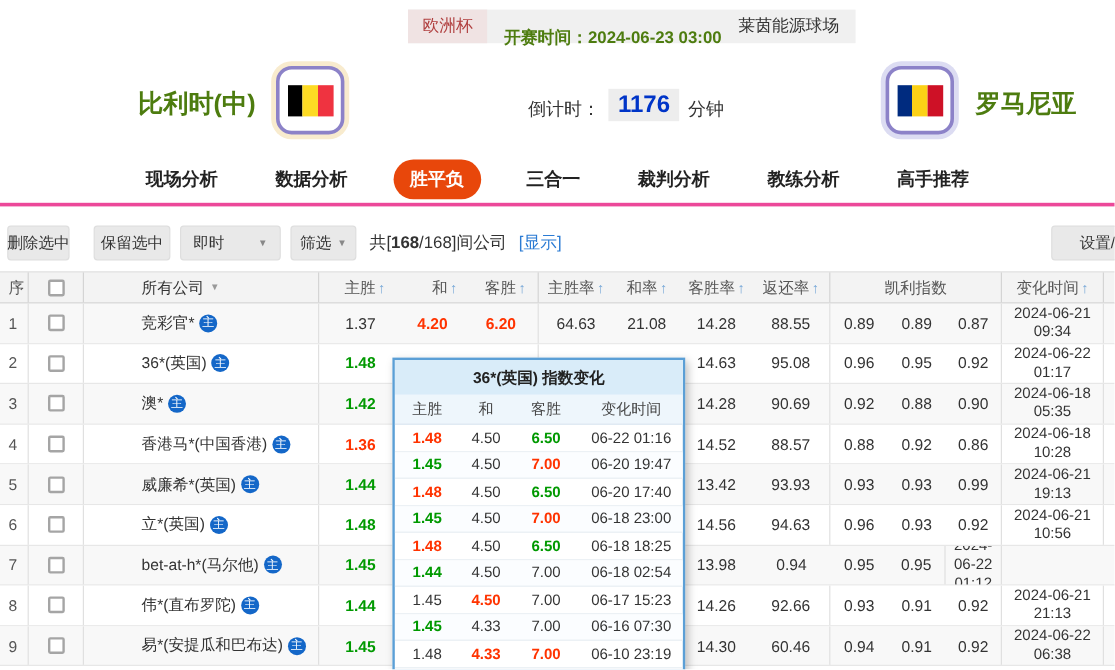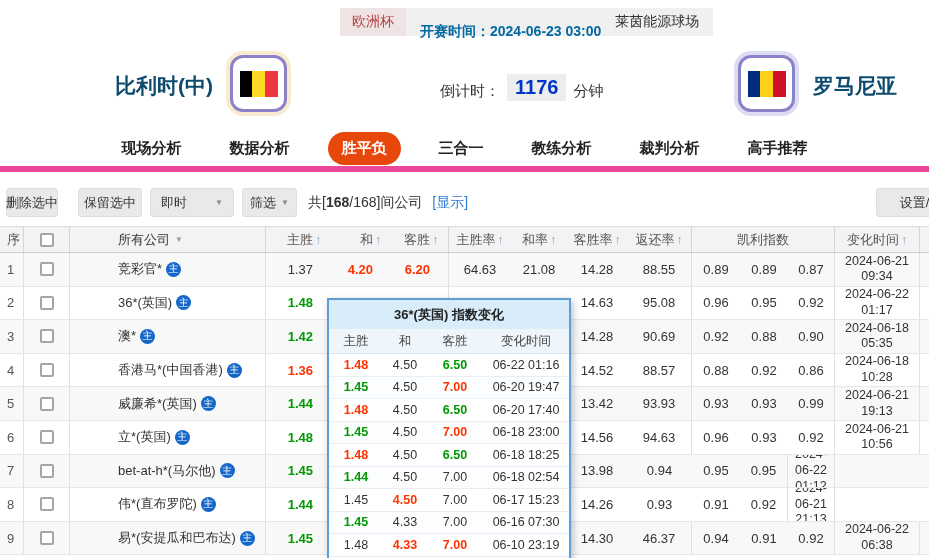--- a/index.html
+++ b/index.html
@@ -4,39 +4,39 @@
 <style>
   * { box-sizing: border-box; margin: 0; padding: 0; }
   html,body { background:#fff; }
   body { font-family: "Liberation Sans","DejaVu Sans",sans-serif; }
   .page { position:relative; width:929px; height:558px; background:#fff; overflow:hidden; margin:0 auto; }
 
   
   .topbar { position:absolute; top:8px; left:340px; height:28px; display:flex; align-items:stretch;
             background:#f0f0f0; font-size:14px; color:#333; }
   .league-chip { background:#f0e3e3; color:var(--league-red); display:flex; align-items:center; padding:0 12px; }
-  .kickoff { font-weight:bold; color:#0369a1; display:flex; align-items:center; padding:0 12px 0 14px;margin-top:20px; }
+  .kickoff { font-weight:bold; color:#4d7c0f; display:flex; align-items:center; padding:0 12px 0 14px;margin-top:20px; }
   .venue { display:flex; align-items:center; padding:0 14px 0 2px; }
 
   
-  .team-name { position:absolute; font-size:21px; font-weight:bold; color:#0c4a6e; top:72px; }
+  .team-name { position:absolute; font-size:21px; font-weight:bold; color:#4d7c0f; top:72px; }
   .home-name { left:115px; }
   .away-name { left:813px; }
   .flag-box { position:absolute; top:55px; width:57px; height:57px; background:#fff;
               border:3px solid #8c82c8; border-radius:13px; display:flex; align-items:center; justify-content:center; }
   .flag-home { left:230px; box-shadow:0 0 0 4px #f8ebce; }
   .flag-away { left:738px; box-shadow:0 0 0 4px #dcdcf2; }
   .flag { width:38px; height:26px; display:flex; }
   .flag span { flex:1; }
   .countdown { position:absolute; top:74px; left:440px; display:flex; align-items:flex-end; font-size:15px; color:#333; }
   .cd-value { font-size:20px; font-weight:bold; color:var(--countdown-blue); background:#ededed;
               padding:2px 8px; margin:0 7px; }
 
   
-  .tabbar { position:absolute; top:130px; left:0; width:929px; height:42px; border-bottom:6px solid #ec4899;
+  .tabbar { position:absolute; top:130px; left:0; width:929px; height:42px; border-bottom:3px solid #ec4899;
             display:flex; align-items:center; justify-content:center; gap:28px; }
   .tab { font-size:15px; font-weight:bold; color:#222; padding:7px 10px; cursor:pointer; white-space:nowrap; }
   .tab.active { background:var(--tab-active); color:#fff; border-radius:17px; padding:7px 14px; }
 
   
   .toolbar { position:absolute; top:188px; left:0; width:929px; height:30px; font-size:13px; color:#333; }
   .tbtn { position:absolute; top:0; height:29px; background:#e9e9e9; border:1px solid #dedede; border-radius:3px;
           display:flex; align-items:center; justify-content:center; padding:0 12px; cursor:pointer; white-space:nowrap; }
   .btn-del { left:6px; width:52px; }
   .btn-keep { left:78px; width:64px; }
@@ -119,22 +119,22 @@
         <span style="background: rgb(206, 17, 38);"></span>
       </div>
   </div>
   <div class="team-name away-name">罗马尼亚</div>
 
   <div class="tabbar" id="tabbar">
       <div class="tab">现场分析</div>
       <div class="tab">数据分析</div>
       <div class="tab active">胜平负</div>
       <div class="tab">三合一</div>
+      <div class="tab">裁判分析</div>
       <div class="tab">教练分析</div>
-      <div class="tab">裁判分析</div>
       <div class="tab">高手推荐</div>
     </div>
 
   <div class="toolbar">
     <div class="tbtn btn-del">删除选中</div>
     <div class="tbtn btn-keep">保留选中</div>
     <div class="tbtn dd-time">
       <span>即时</span>
       <span class="caret">▼</span>
     </div>
@@ -379,20 +379,21 @@
           <div class="c comp bR">
             <span>伟*(直布罗陀)</span>
             <span class="badge">主</span>
           </div>
           <div class="c oddv green">1.44</div>
           <div class="c oddv "></div>
           <div class="c oddv bR "></div>
           <div class="c rate"></div>
           <div class="c rate"></div>
           <div class="c rate">14.26</div>
+          <div class="c rate bR">92.66</div>
           <div class="c rate">0.93</div>
           <div class="c rate">0.91</div>
           <div class="c rate bR">0.92</div>
           <div class="c time bR">
             <div>2024-06-21</div>
             <div>21:13</div>
           </div>
           <div class="c"></div>
         </div>
         <div class="trow">
@@ -403,21 +404,21 @@
           <div class="c comp bR">
             <span>易*(安提瓜和巴布达)</span>
             <span class="badge">主</span>
           </div>
           <div class="c oddv green">1.45</div>
           <div class="c oddv "></div>
           <div class="c oddv bR "></div>
           <div class="c rate"></div>
           <div class="c rate"></div>
           <div class="c rate">14.30</div>
-          <div class="c rate bR">46.37</div>
+          <div class="c rate bR">60.46</div>
           <div class="c rate">0.94</div>
           <div class="c rate">0.91</div>
           <div class="c rate bR">0.92</div>
           <div class="c time bR">
             <div>2024-06-22</div>
             <div>06:38</div>
           </div>
           <div class="c"></div>
         </div>
       </div>

